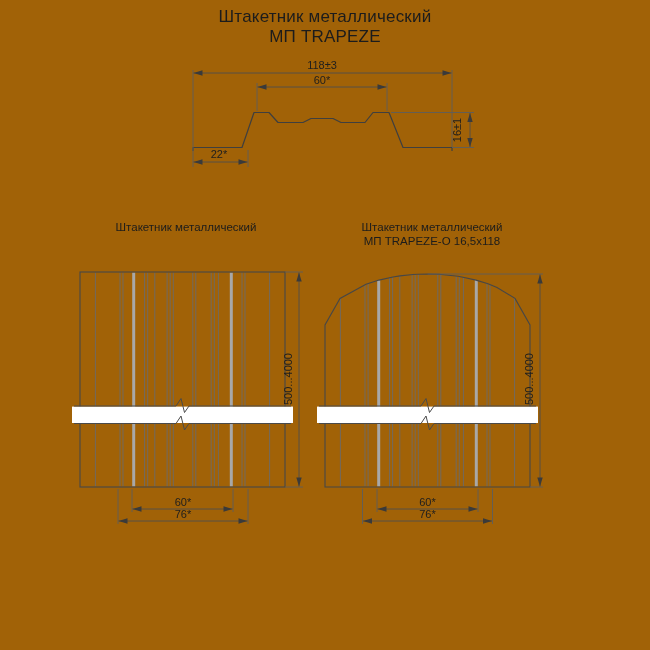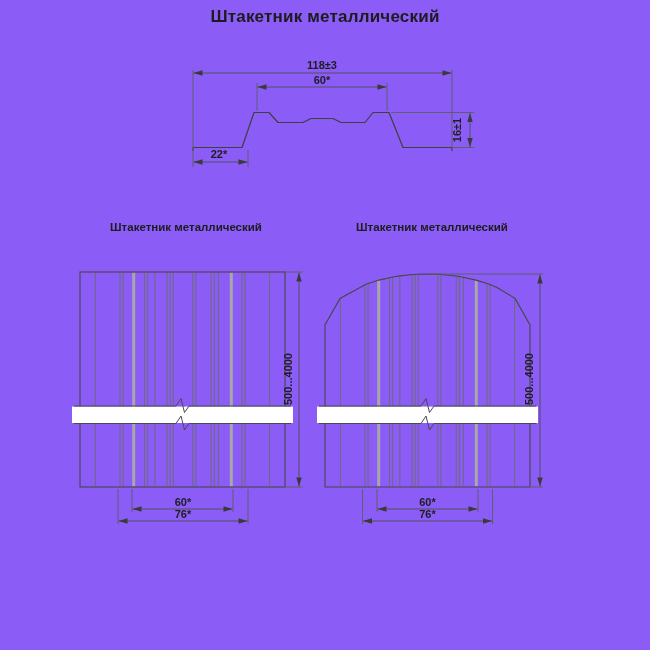--- a/index.html
+++ b/index.html
@@ -1,17 +1,17 @@
 <!DOCTYPE html>
 <html><head>
 <meta charset="utf-8">
 <style>
   html,body{margin:0;padding:0;background:#ffffff;}
-  .canvas{position:relative;width:650px;height:650px;background:#8b5cf6;overflow:hidden;
-          font-family:"Liberation Sans", sans-serif;color:#1e1e1e;font-weight:bold;}
+  .canvas{position:relative;width:650px;height:650px;background:#a16207;overflow:hidden;
+          font-family:"Liberation Sans", sans-serif;color:#1e1e1e;}
   .main-title{position:absolute;left:0;top:7px;width:650px;text-align:center;
               font-size:17px;line-height:20px;color:#1c1c1c;letter-spacing:.2px;}
   .sub-title{position:absolute;top:221px;width:252px;text-align:center;
              font-size:11.5px;line-height:13.5px;color:#1c1c1c;}
   .sub-title.left{left:60px;}
   .sub-title.right{left:306px;}
   svg{position:absolute;left:0;top:0;}
   .ext{stroke:#5d5d5d;stroke-width:0.9;fill:none;}
   .dim{stroke:#4f4f4f;stroke-width:0.9;fill:none;}
   .outline{stroke:#474747;stroke-width:1.1;fill:none;}
@@ -22,28 +22,30 @@
   .mask{fill:#ffffff;stroke:none;}
   text.dlab{font-family:"Liberation Sans",sans-serif;font-size:11px;fill:#1e1e1e;}
 </style>
 </head>
 <body>
 
 <div class="canvas">
 
   <div class="main-title">
     <div>Штакетник металлический</div>
+    <div>МП TRAPEZE</div>
   </div>
 
   <div class="sub-title left">
     <div>Штакетник металлический</div>
   </div>
 
   <div class="sub-title right">
     <div>Штакетник металлический</div>
+    <div>МП TRAPEZE-O 16,5x118</div>
   </div>
 
   <svg width="650" height="650" viewBox="0 0 650 650">
     <defs>
       <marker id="arr" markerUnits="userSpaceOnUse" markerWidth="10" markerHeight="8" refX="9.5" refY="4" orient="auto-start-reverse">
         <path d="M9.5,4 L0.5,1.3 L0.5,6.7 Z" fill="#3a3a3a"></path>
       </marker>
       <clipPath id="clip-o">
         <path d="M 325,487 L 325,325 L 340,298.4 L 366,284.2 L 379,280.1 L 393,277 L 400,275.9 L 413,274.5 L 418,274.2 L 427.5,274 L 439,274.3 L 458,276.3 L 463,277.2 L 476,280.1 L 488,283.8 L 497,287.5 L 515,298.4 L 530,325 L 530,487 Z"></path>
       </clipPath>

